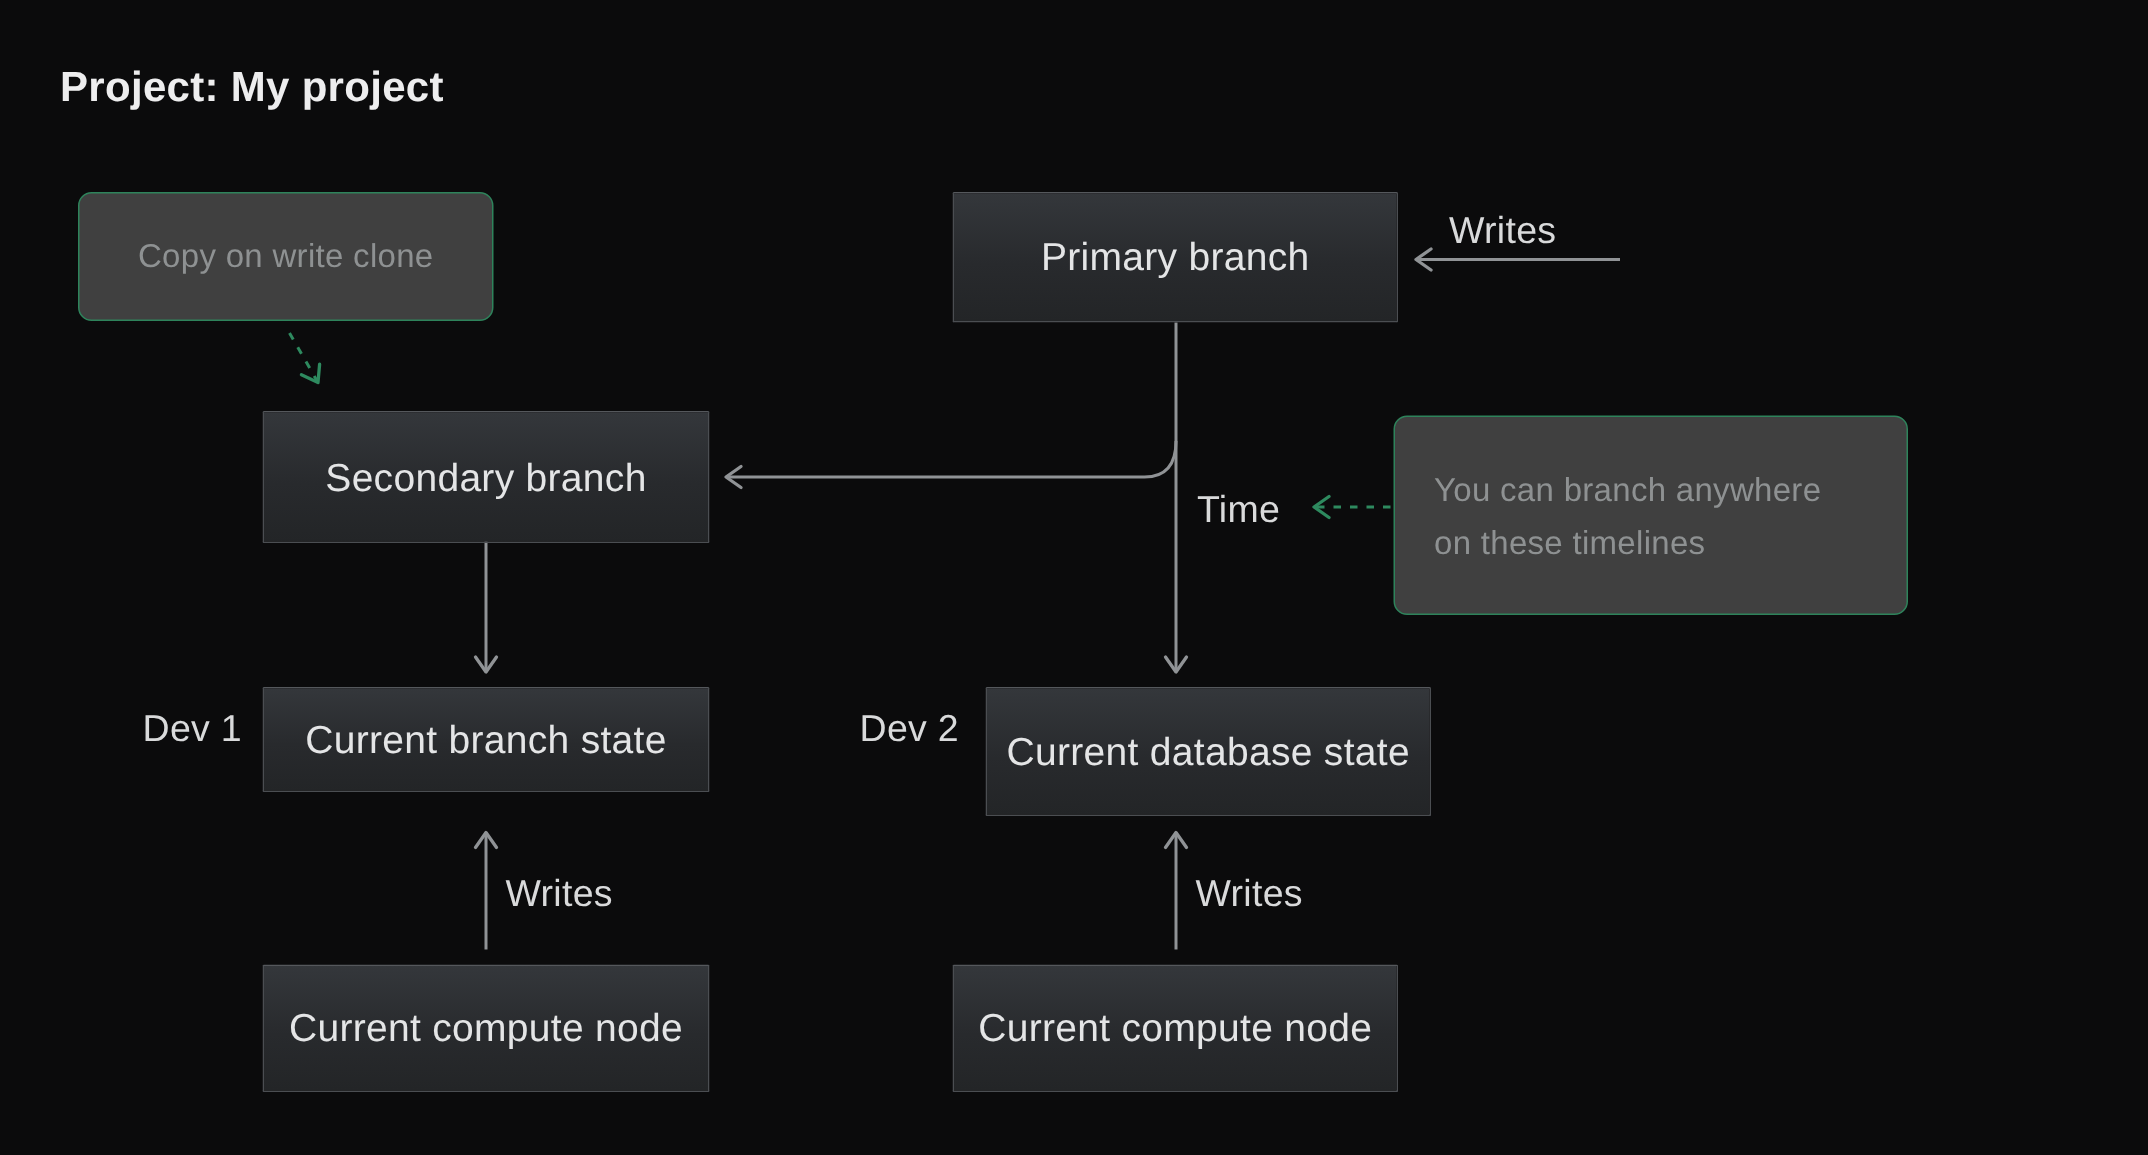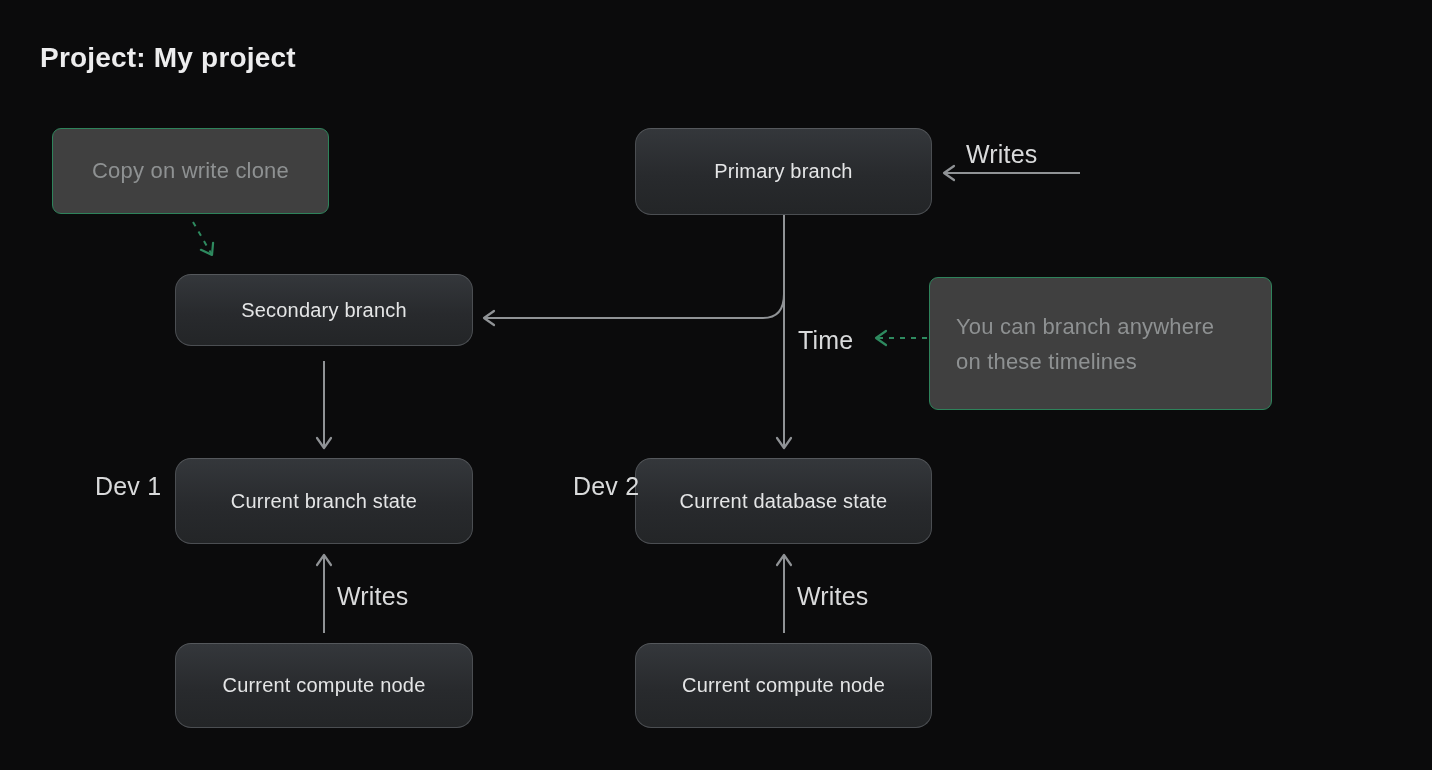--- a/index.html
+++ b/index.html
@@ -13,23 +13,23 @@
   .stage{position:absolute;inset:0;}
   .title{
     position:absolute;left:40px;top:42px;
     font-size:28px;font-weight:600;color:#ededee;letter-spacing:.2px;
   }
   .node{
     position:absolute;
     background:linear-gradient(180deg,#34373b 0%,#282a2d 55%,#232527 100%);
     border:1px solid #4b4e52;
     border-top-color:#55585c;
-    border-radius:16px;
+    border-radius:1px;
     display:flex;align-items:center;justify-content:center;
-    color:#e4e5e6;font-size:20px;letter-spacing:.2px;
+    color:#e4e5e6;font-size:26px;letter-spacing:.2px;
     box-sizing:border-box;
   }
   .note{
     position:absolute;
     background:#404040;
     border:1px solid #2e835b;
     border-radius:9px;
     display:flex;align-items:center;justify-content:center;
     color:#8e9192;font-size:22px;letter-spacing:.2px;
     box-sizing:border-box;
@@ -76,29 +76,29 @@
 
   <div class="note left-align" style="left:929px;top:277px;width:343px;height:133px;">
     <span style="max-width:270px;">You can branch anywhere on these timelines</span>
   </div>
 
   <div class="node" style="left:635px;top:128px;width:297px;height:87px;">
     <span>Primary branch</span>
   </div>
 
 
-  <div class="node" style="left:175px;top:274px;width:298px;height:72px;">
+  <div class="node" style="left:175px;top:274px;width:298px;height:88px;">
     <span>Secondary branch</span>
   </div>
 
-  <div class="node" style="left:175px;top:458px;width:298px;height:86px;">
+  <div class="node" style="left:175px;top:458px;width:298px;height:70px;">
     <span>Current branch state</span>
   </div>
 
-  <div class="node" style="left:635px;top:458px;width:297px;height:86px;">
+  <div class="node" style="left:657px;top:458px;width:297px;height:86px;">
     <span>Current database state</span>
   </div>
 
   <div class="node" style="left:175px;top:643px;width:298px;height:85px;">
     <span>Current compute node</span>
   </div>
 
   <div class="node" style="left:635px;top:643px;width:297px;height:85px;">
     <span>Current compute node</span>
   </div>

